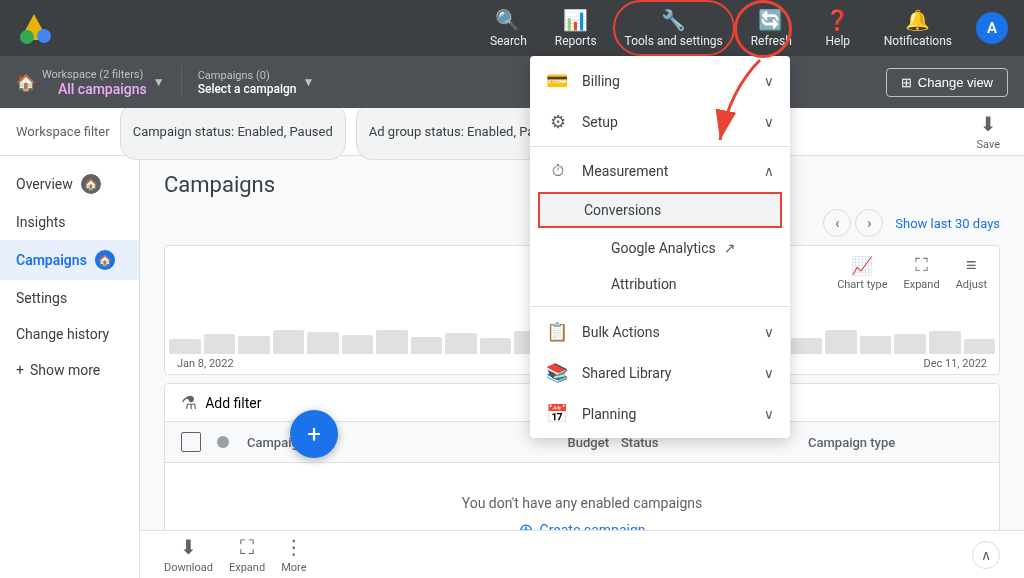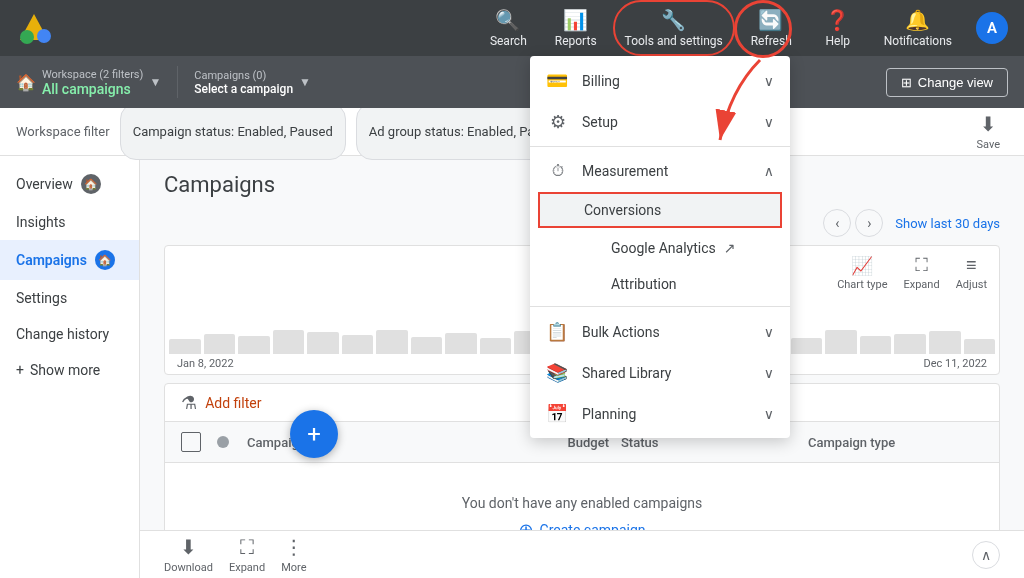--- a/index.html
+++ b/index.html
@@ -80,21 +80,21 @@
     .workspace-section {
       display: flex;
       align-items: center;
       gap: 6px;
       color: #e8eaed;
       font-size: 12px;
       cursor: pointer;
     }
     .workspace-section .home-icon { font-size: 16px; }
     .workspace-label { font-size: 11px; color: #bdc1c6; }
-    .workspace-title { font-size: 14px; font-weight: 500; color: #86efac; }
+    .workspace-title { font-size: 14px; font-weight: 500; color: #f0abfc; margin-left: 16px; }
     .chevron-down { font-size: 12px; color: #bdc1c6; }
     .nav-divider { width: 1px; height: 32px; background: #5f6368; margin: 0 8px; }
     .campaign-section {
       display: flex; align-items: center; gap: 6px;
       color: #e8eaed; cursor: pointer;
     }
     .campaign-label { font-size: 11px; color: #bdc1c6; }
     .campaign-title { font-size: 12px; font-weight: 500; color: white; }
     .second-nav-spacer { flex: 1; }
     .change-view-btn {
@@ -276,21 +276,21 @@
       border: 1px solid #e0e0e0;
       border-radius: 4px;
     }
     .filter-row {
       display: flex; align-items: center;
       padding: 8px 16px;
       border-bottom: 1px solid #e0e0e0;
       gap: 8px;
     }
     .filter-icon { font-size: 18px; color: #5f6368; }
-    .add-filter { color: #c2410c; font-size: 14px; cursor: pointer; }
+    .add-filter { color: #000000; font-size: 14px; cursor: pointer; }
     .table-header {
       display: flex; align-items: center;
       padding: 10px 16px;
       border-bottom: 1px solid #e0e0e0;
       background: #f8f9fa;
       gap: 12px;
     }
     .th { font-size: 13px; font-weight: 500; color: #5f6368; flex: 1; }
     .th-budget { min-width: 80px; text-align: right; }
     .th-status { min-width: 60px; }

